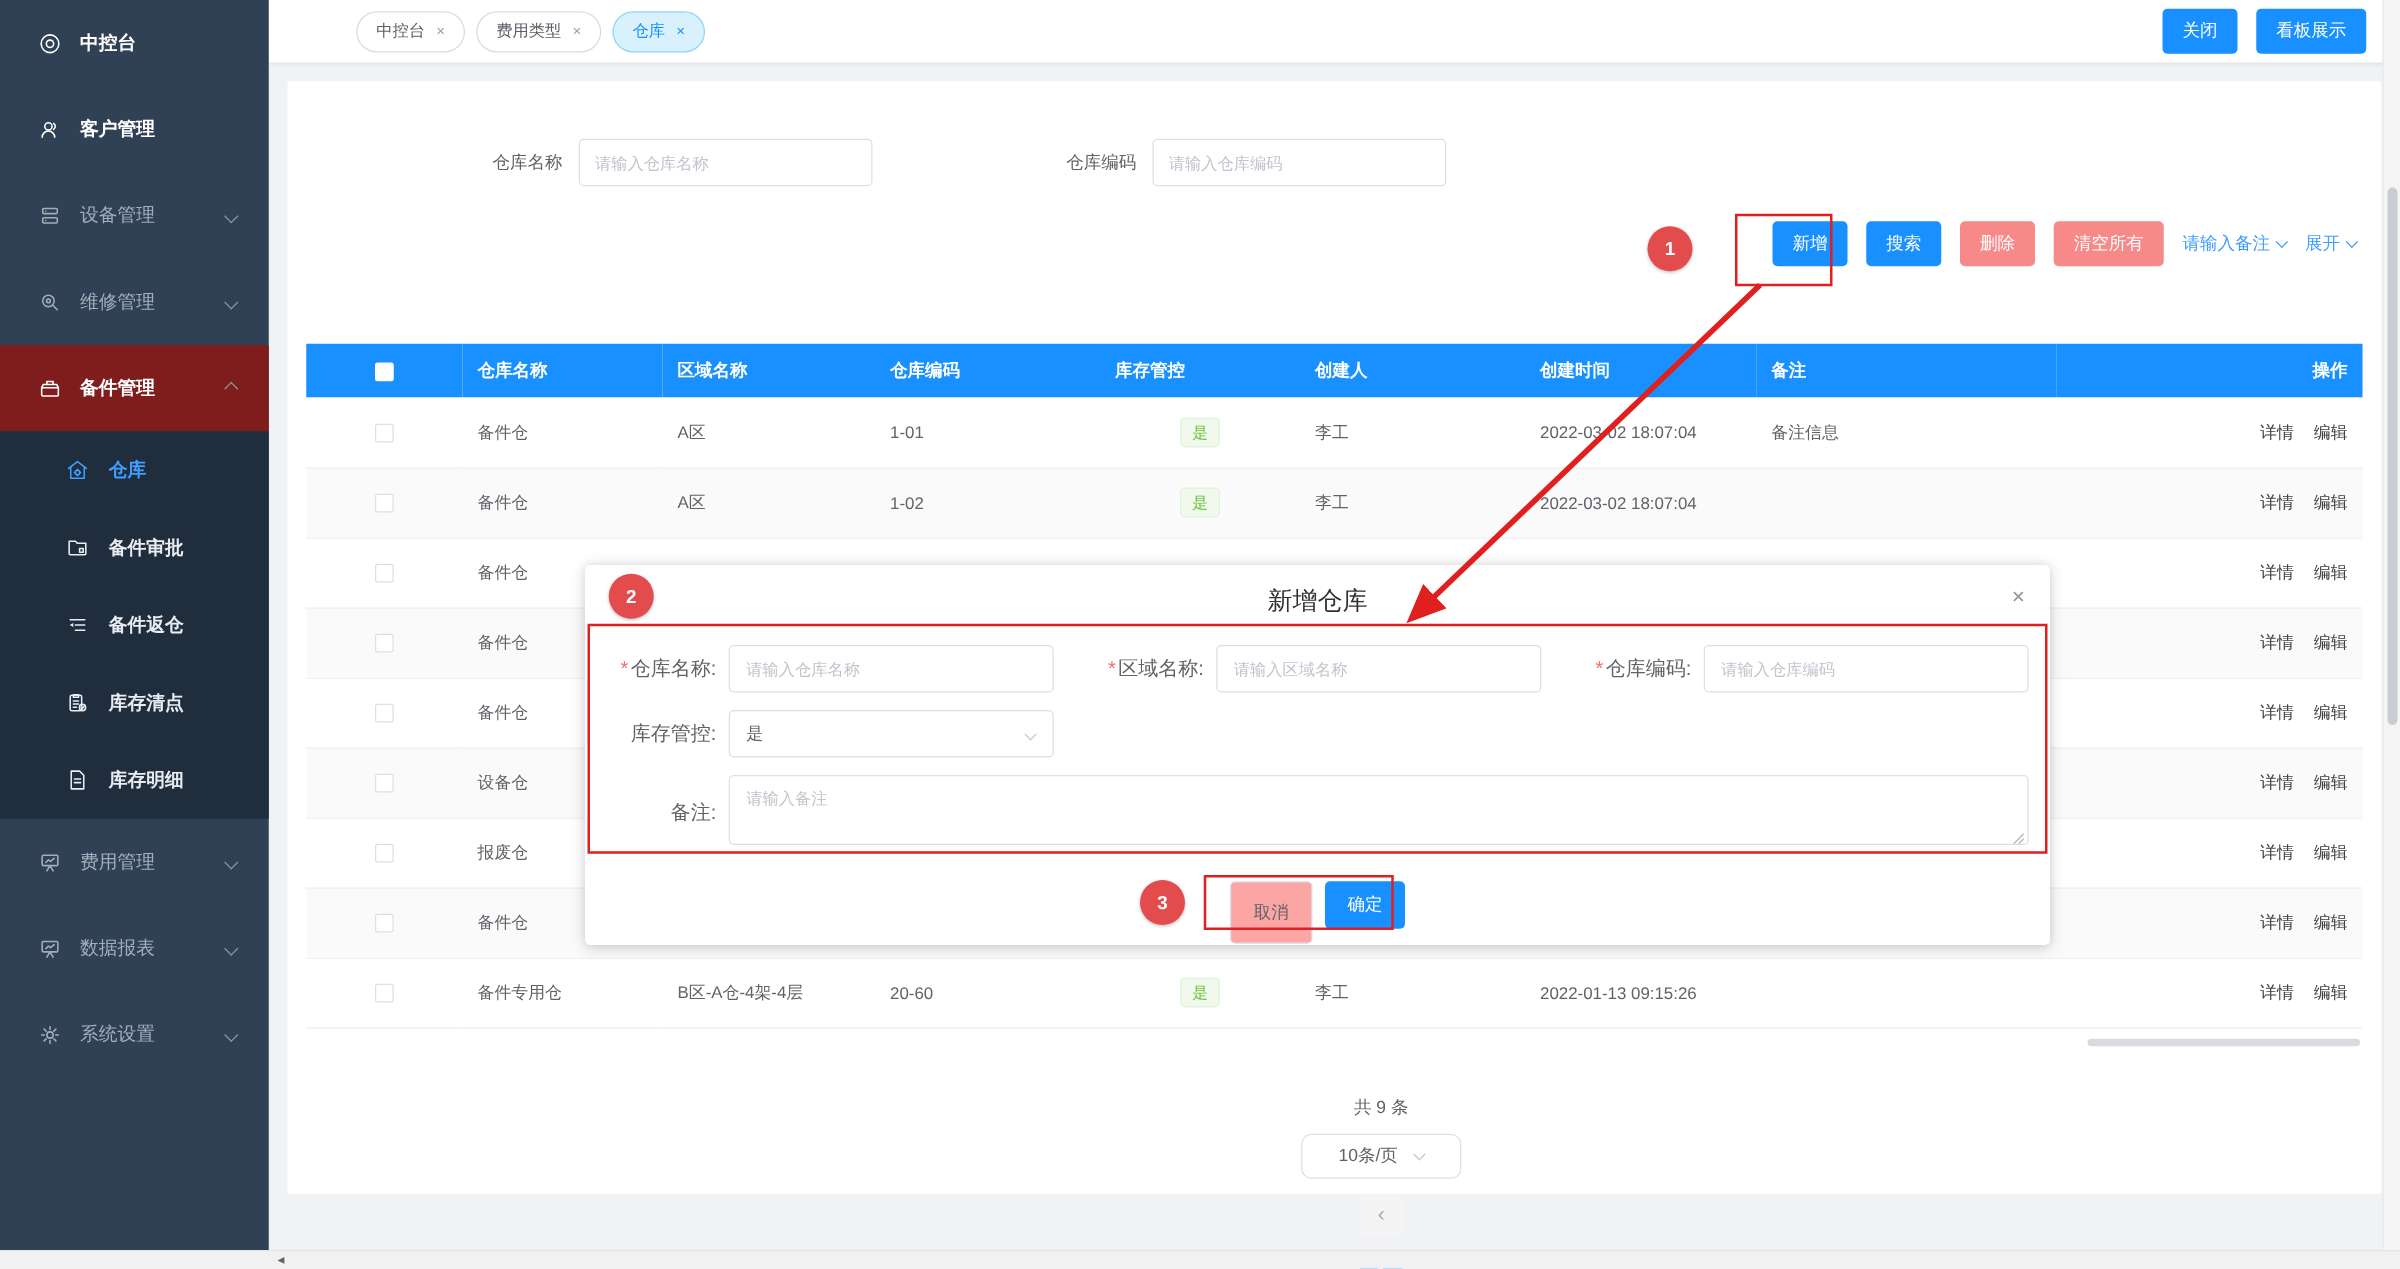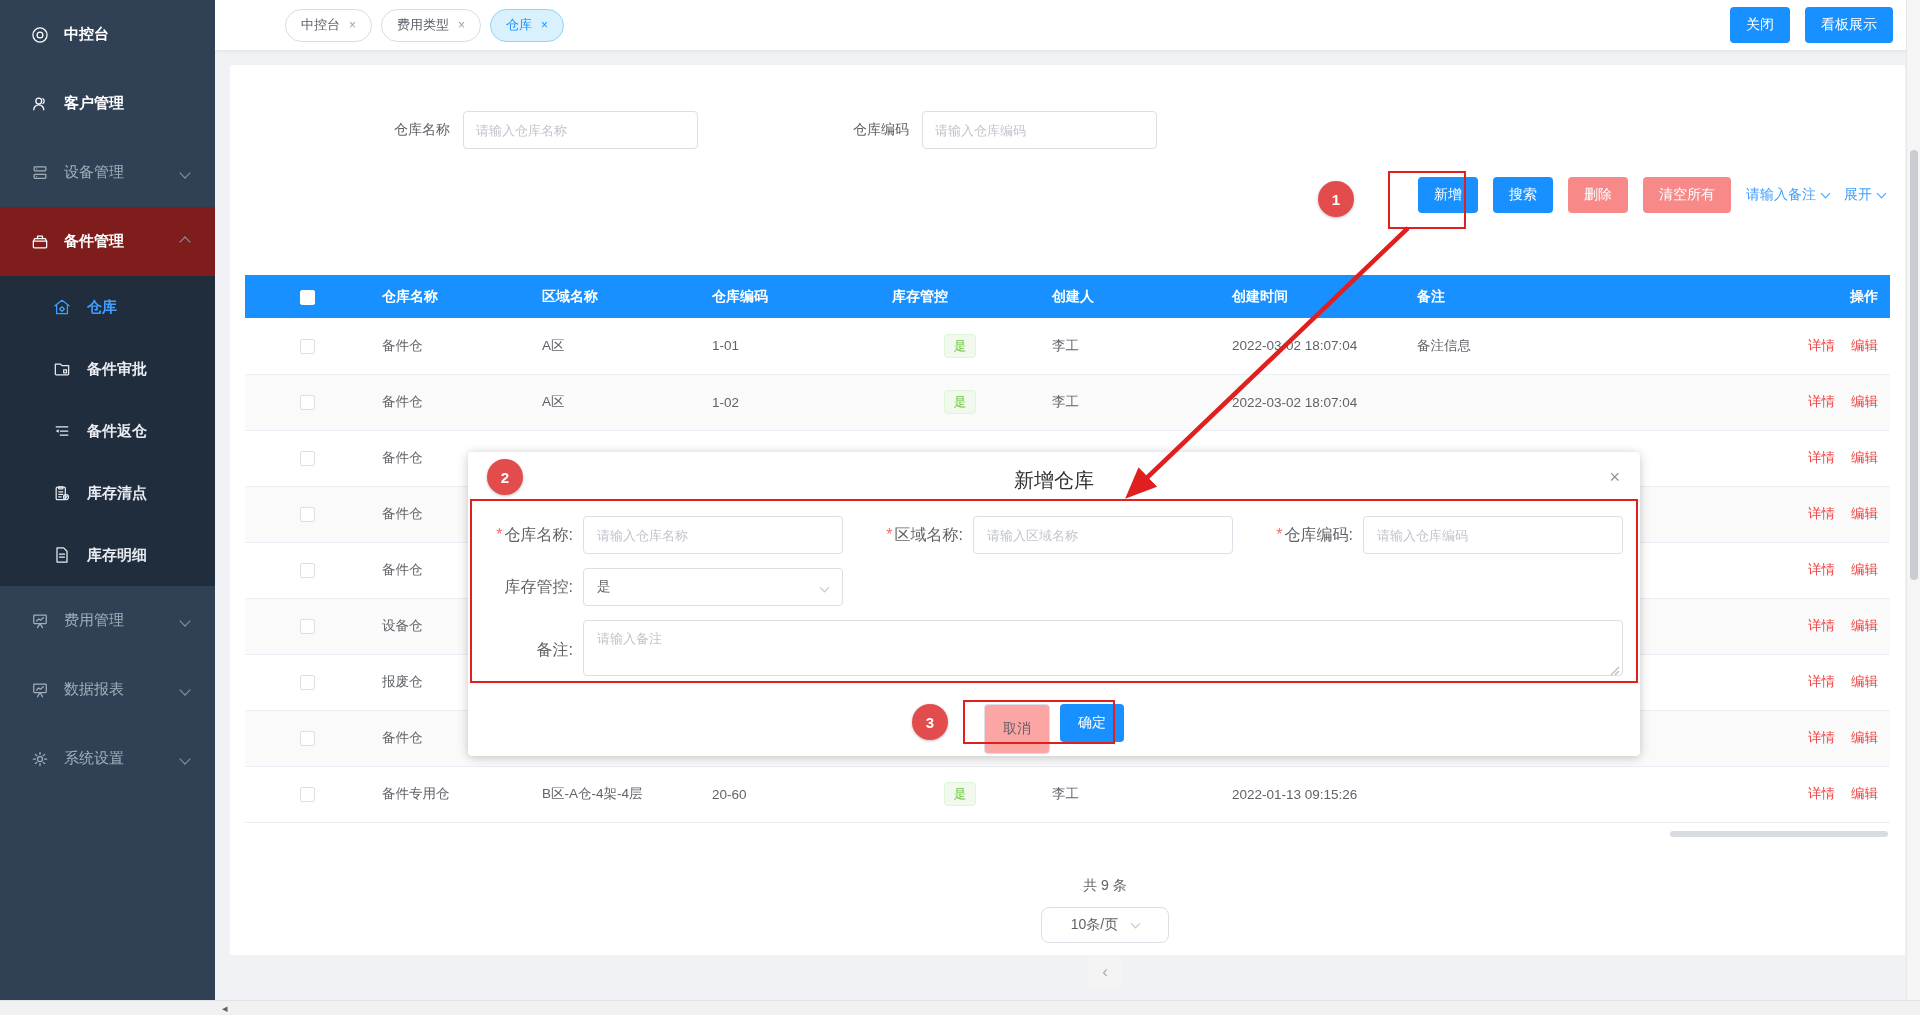--- a/index.html
+++ b/index.html
@@ -48,21 +48,21 @@
   thead th { background:#1890ff; color:#fff; font-size:14px; font-weight:bold; height:43px; text-align:left; padding-left:12px; }
   thead th.c { text-align:center; padding-left:0; }
   thead th.r { text-align:right; padding-right:12px; }
   tbody td { height:56px; border-bottom:1px solid #ebeef5; font-size:13.5px; color:#5f6368; padding-left:12px; background:#fff; }
   tr.striped td { background:#fafafa; }
   td.c { text-align:center; padding-left:0; }
   td.r { text-align:right; padding-right:12px; }
   .cbx { appearance:none; width:15px; height:15px; border:1px solid #dcdfe6; border-radius:2px; background:#fff; cursor:pointer; vertical-align:middle; }
   thead .cbx { border-color:#fff; }
   .tag { display:inline-block; padding:5px 9px; background:#f0f9eb; color:#67c23a; border:1px solid #e1f3d8; border-radius:4px; font-size:12.5px; line-height:1; }
-  .link { color:#ef4444; cursor:pointer; text-decoration:none; }
+  .link { color:#404040; cursor:pointer; text-decoration:none; }
   .actions .link + .link { margin-left:16px; }
   
   .pager { display:flex; align-items:center; margin:54px 0 0 75px; gap:12px; font-size:14px; color:#606266;flex-direction:column; }
   .size-select { width:128px; height:36px; border:1px solid #dcdfe6; border-radius:8px; display:flex; align-items:center; justify-content:center; gap:14px; color:#606266; cursor:pointer; position:relative; }
   .size-select .chev, .mini-select .chev { border-color:#c0c4cc; margin:0 0 3px 0; width:7px; height:7px; }
   .pg-btn { width:34px; height:34px; border-radius:6px; background:#f4f4f5; color:#a8abb2; display:flex; align-items:center; justify-content:center; font-size:17px; cursor:pointer; }
   .pg-cur { width:34px; height:34px; border-radius:6px; background:#1890ff; color:#fff; display:flex; align-items:center; justify-content:center; font-size:14px; font-weight:bold; }
   .goto-label { margin-left:28px; }
   .goto-input { width:46px; height:36px; border:1px solid #dcdfe6; border-radius:6px; text-align:center; font-size:14px; color:#606266; font-family:inherit; outline:none; }
   
@@ -119,20 +119,29 @@
   </div>
   <div class="side-item">
     <span class="icon"><svg viewBox="0 0 24 24">
           <rect x="5" y="4.5" width="14" height="5" rx="1"></rect>
           <rect x="5" y="13.5" width="14" height="5" rx="1"></rect>
           <path d="M8 7h.01M8 16h.01"></path>
         </svg></span>
     <span>设备管理</span>
     <span class="chev down"></span>
   </div>
+  <div class="side-item">
+    <span class="icon"><svg viewBox="0 0 24 24">
+          <circle cx="10.5" cy="10.5" r="5.5"></circle>
+          <circle cx="10.5" cy="10.5" r="1.8"></circle>
+          <path d="M14.6 14.6L19 19"></path>
+        </svg></span>
+    <span>维修管理</span>
+    <span class="chev down"></span>
+  </div>
   <div class="side-item parent-open">
     <span class="icon"><svg viewBox="0 0 24 24">
           <path d="M4 11h16v7a1 1 0 0 1-1 1H5a1 1 0 0 1-1-1z"></path>
           <path d="M4 11l1.5-3h13L20 11"></path>
           <path d="M9 8V5h6v3"></path>
         </svg></span>
     <span>备件管理</span>
     <span class="chev up"></span>
   </div>
   <div class="submenu">

